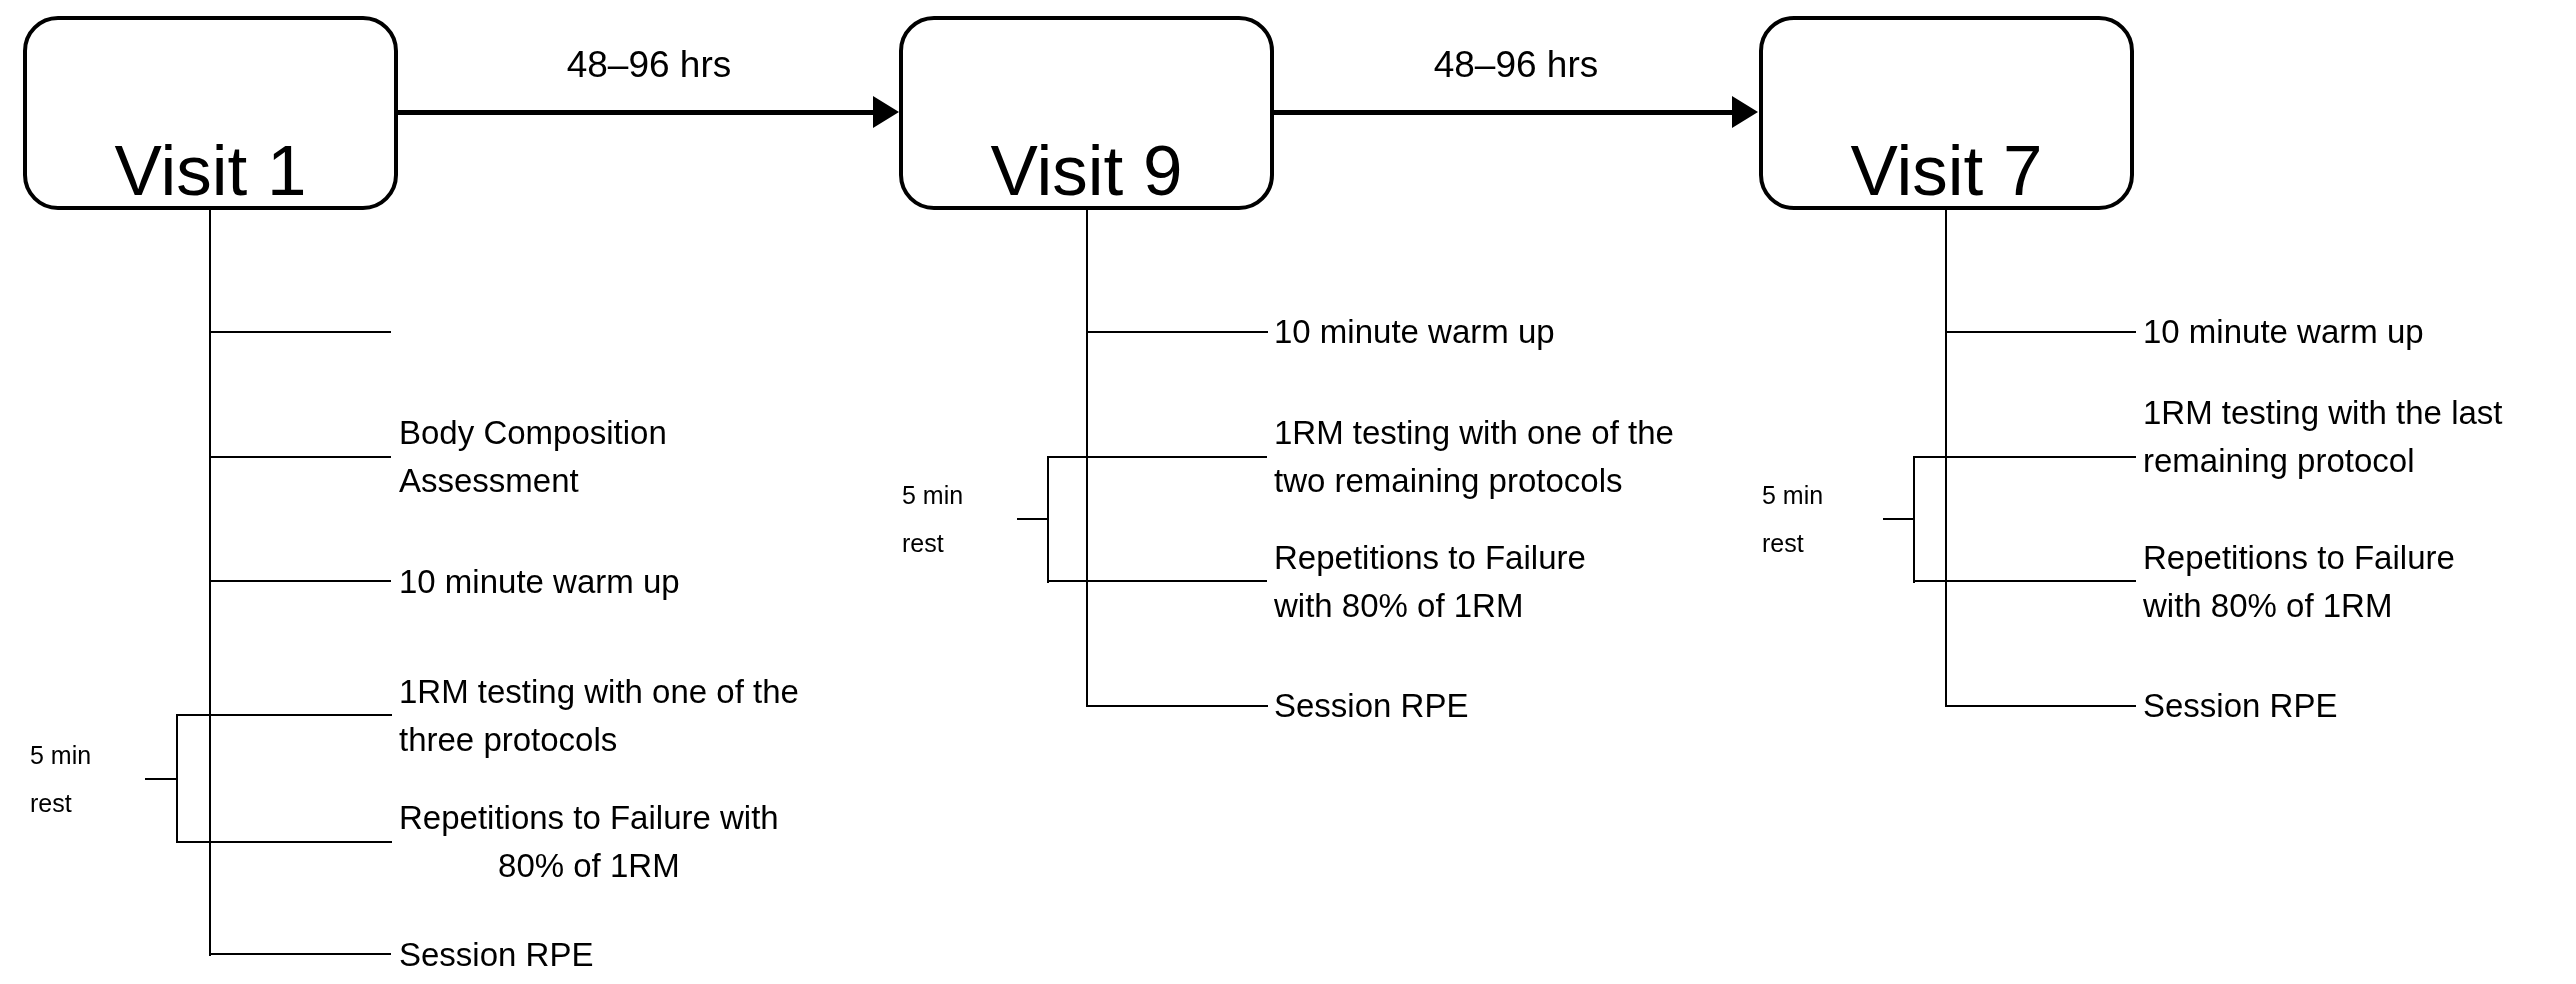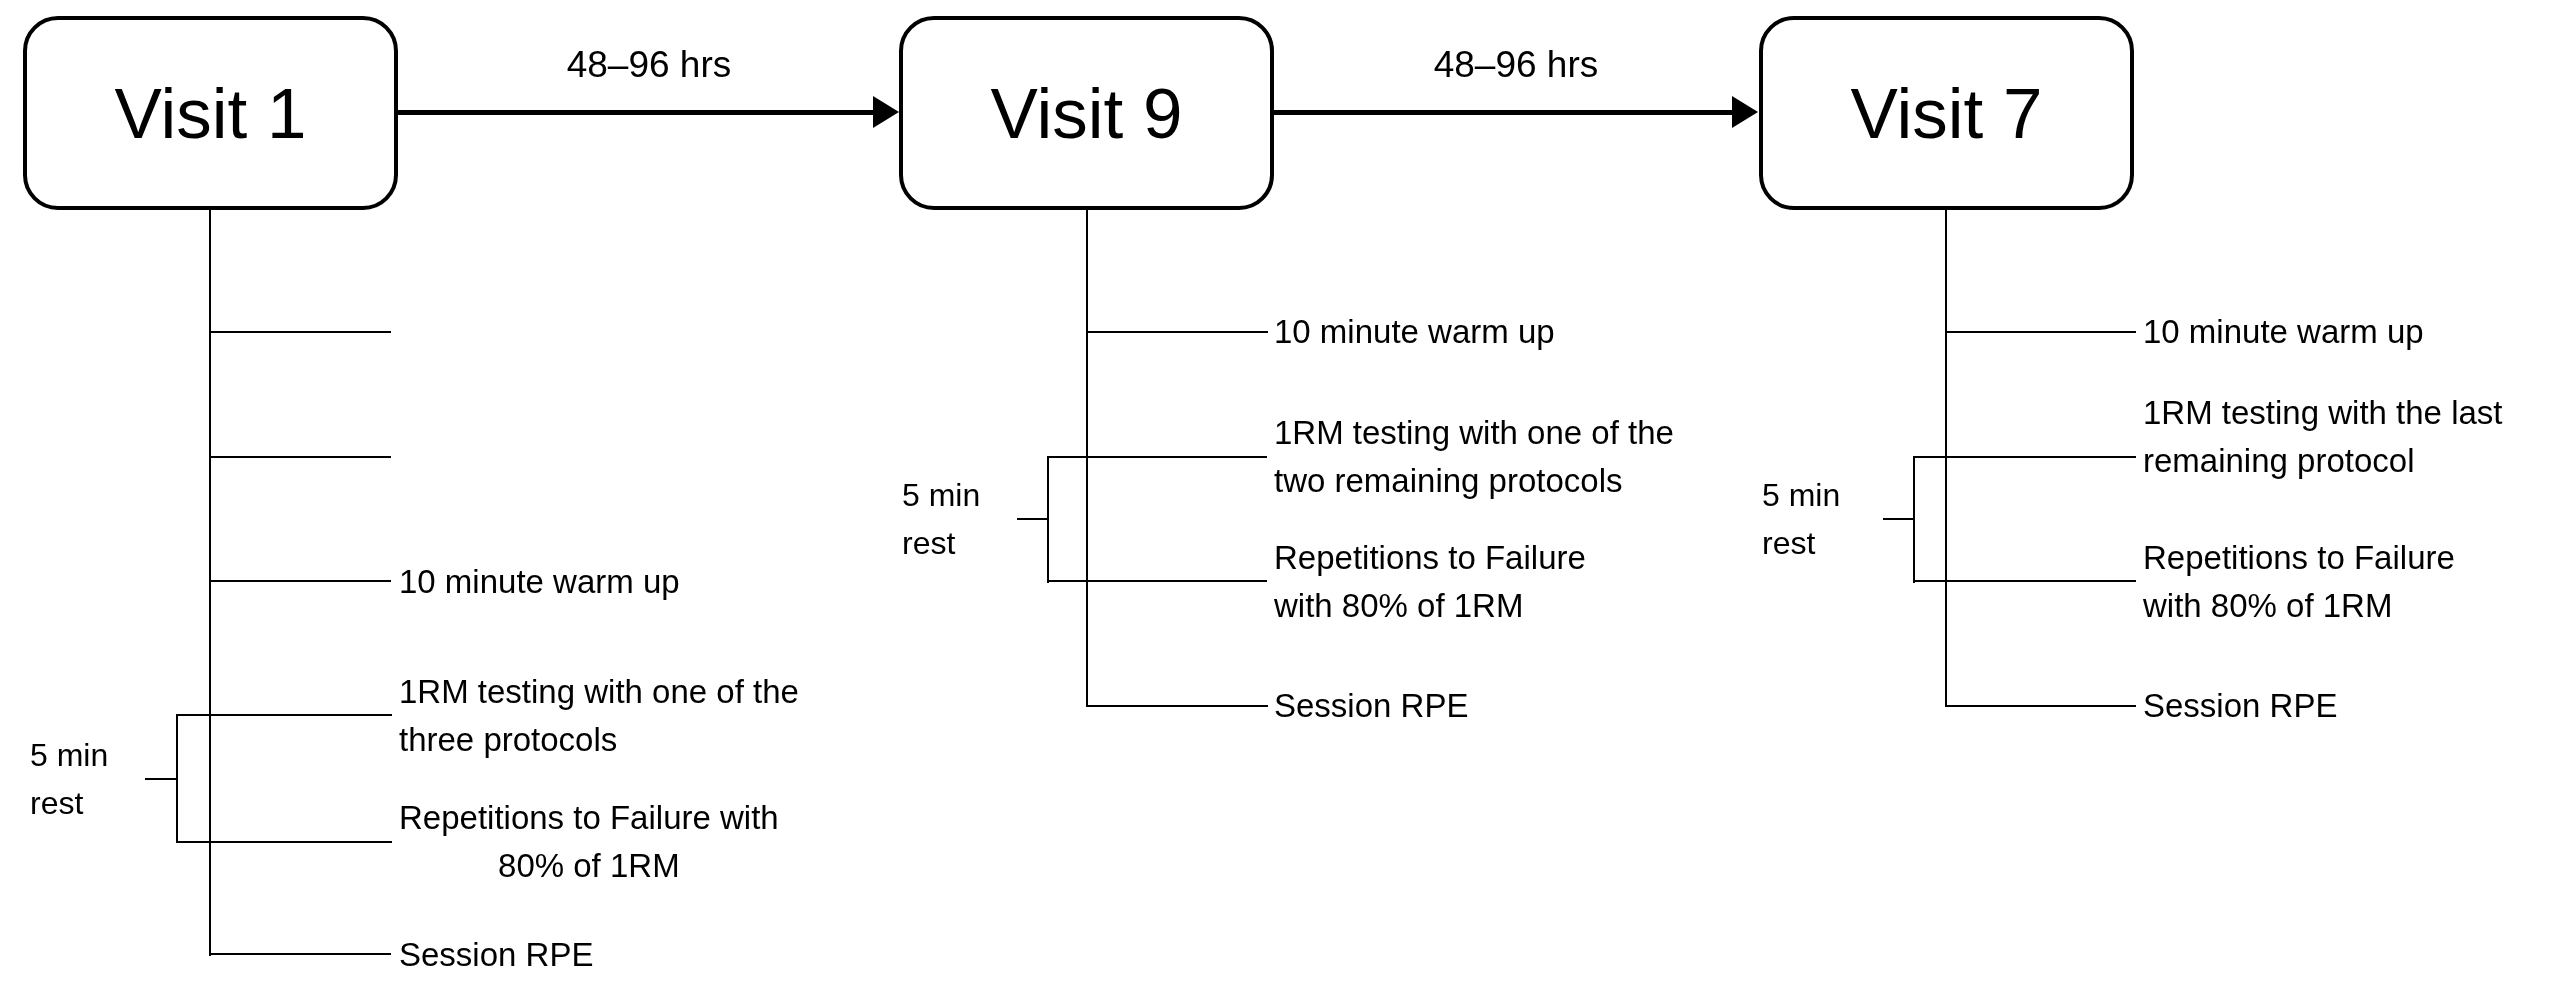--- a/index.html
+++ b/index.html
@@ -18,21 +18,21 @@
   }
   .node {
     position: absolute;
     width: 375px;
     height: 194px;
     box-sizing: border-box;
     border: 4.8px solid #000000;
     border-radius: 35px;
     background: #ffffff;
     display: flex;
-    align-items: center;
+    align-items: flex-end;
     justify-content: center;
   }
   .node-title {
     font-size: 71px;
     line-height: 1;
     white-space: nowrap;
   }
   .hline, .vline {
     position: absolute;
     background: #000000;
@@ -63,39 +63,41 @@
   }
   .item-label {
     position: absolute;
     font-size: 33px;
     line-height: 48px;
     white-space: pre-line;
     transform: translateY(-50%);
   }
   .rest-label {
     position: absolute;
-    font-size: 32px;
+    font-size: 25px;
     line-height: 48px;
     white-space: pre-line;
     transform: translateY(-50%);
   }
 </style>
 </head>
 <body>
 
 <div class="canvas">
 
   <div class="node" style="left:23px; top:16.3px;">
     <span class="node-title">Visit 1</span>
   </div>
   <div class="vline" style="left:209px; top:209px; height:747px;"></div>
 
   <div class="hline" style="left:209px; top:331px; width:182px;"></div>
 
   <div class="hline" style="left:209px; top:456px; width:182px;"></div>
+  <div class="item-label" style="left:399px; top:457px;">Body Composition
+Assessment</div>
 
   <div class="hline" style="left:209px; top:580px; width:182px;"></div>
   <div class="item-label" style="left:399px; top:582px;">10 minute warm up</div>
 
   <div class="hline" style="left:176px; top:714px; width:216px;"></div>
   <div class="item-label" style="left:399px; top:716px;">1RM testing with one of the
 three protocols</div>
 
   <div class="hline" style="left:176px; top:841px; width:216px;"></div>
   <div class="item-label" style="left:399px; top:842px;text-align:center;">Repetitions to Failure with

